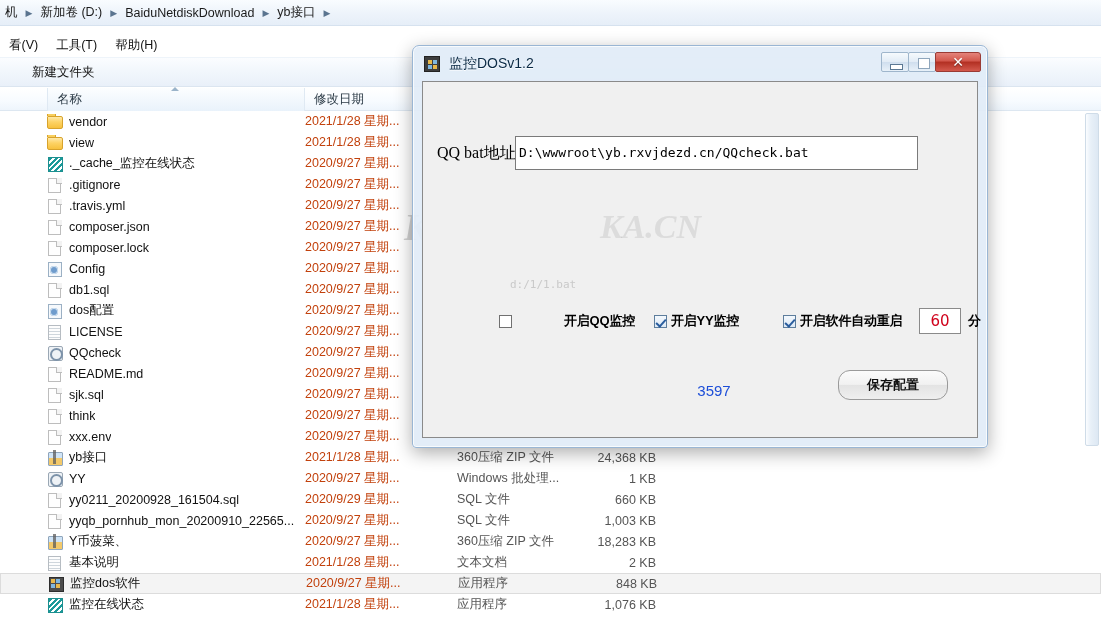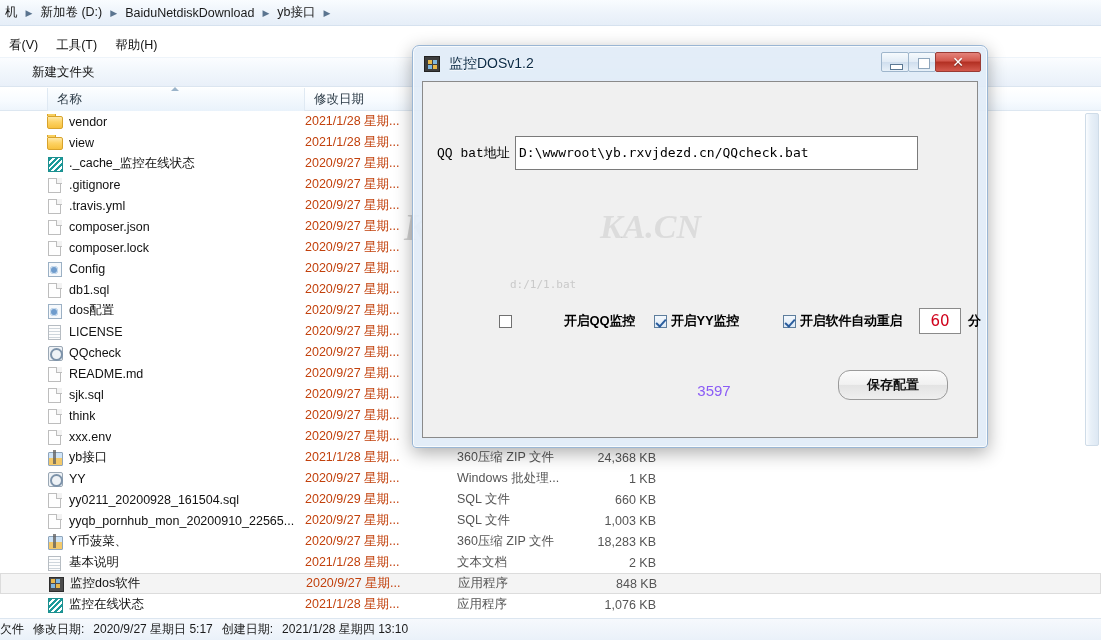--- a/index.html
+++ b/index.html
@@ -147,21 +147,21 @@
     width:46px; border:1px solid #9a3b35; border-radius:2px 3px 2px 2px;
     background:linear-gradient(to bottom,#e4837b 0%,#d2564b 45%,#b22f22 50%,#d3594d 100%);
     color:#fff; font-size:14px; font-weight:bold; display:flex; align-items:center; justify-content:center;
     text-shadow:0 1px 1px rgba(0,0,0,.45);
   }
   .dlg-body {
     position:absolute; left:9px; top:35px; right:9px; bottom:9px;
     background:#f0f0f0; border:1px solid #8a8a8a;
   }
   .field-row { position:absolute; display:flex; align-items:center; }
-  .field-label { font-family:Liberation Mono, monospace; font-size:13px; color:#000; width:78px; text-align:left; white-space:nowrap; }
+  .field-label { font-family:Liberation Serif, serif; font-size:16px; color:#000; width:78px; text-align:left; white-space:nowrap; }
   .field-input {
     font-family:"DejaVu Sans Mono","Liberation Mono",monospace; font-size:13px; color:#000;
     background:#fff; border:1px solid #7a7a7a; height:34px; line-height:32px; padding:0 3px;
     width:403px; overflow:hidden; white-space:nowrap;
   }
   .hint { position:absolute; left:87px; top:196px; font-family:"DejaVu Sans Mono","Liberation Mono",monospace;
     font-size:11px; color:#c9c9c9; white-space:nowrap; }
   .cbrow { position:absolute; top:228px; left:0; width:100%; height:22px; }
   .cbox { position:absolute; display:flex; align-items:center; white-space:nowrap; }
   .cbox .box {
@@ -173,21 +173,21 @@
     border:solid #2a5d9e; border-width:0 2px 2px 0; transform:rotate(42deg);
   }
   .cbox .ctext { margin-left:4px; font-size:13px; color:#000; font-weight:600; letter-spacing:-0.2px; }
   .minutes-box {
     position:absolute; left:496px; top:-2px; width:42px; height:26px;
     background:#fff; border:1px solid #8a8a8a;
     display:flex; align-items:center; justify-content:center;
     color:#d0021b; font-size:15px; font-family:"DejaVu Sans","Liberation Sans",sans-serif;
   }
   .minutes-unit { position:absolute; left:545px; top:2px; font-size:13px; color:#000; font-weight:600; }
-  .counter { position:absolute; left:0; right:0; top:300px; text-align:center; color:#8b5cf6;
+  .counter { position:absolute; left:0; right:0; top:300px; text-align:center; color:#1d4ed8;
     font-size:15px; }
   .counter span { position:relative; left:14px; }
   .save-btn {
     position:absolute; right:29px; bottom:37px; width:110px; height:30px;
     background:linear-gradient(to bottom,#fbfbfb 0%,#f1f1f1 48%,#e3e3e3 50%,#efefef 100%);
     border:1px solid #9a9a9a; border-radius:12px;
     display:flex; align-items:center; justify-content:center;
     font-size:13px; color:#111; font-weight:600;
   }
 
@@ -508,27 +508,20 @@
           <div class="fdate">2021/1/28 星期...</div>
           <div class="ftype">应用程序</div>
           <div class="fsize">1,076 KB</div>
         </div>
       </div>
 
     <div class="vscroll">
       <div class="thumb"></div>
     </div>
 
-    <div class="status-bar">
-      <span class="seg lbl-strong" style="margin-left:0;">欠件</span>
-      <span class="seg">修改日期:</span>
-      <span class="seg">2020/9/27 星期日 5:17</span>
-      <span class="seg">创建日期:</span>
-      <span class="seg">2021/1/28 星期四 13:10</span>
-    </div>
   </div>
 
   <div class="wm">KA.CN</div>
 
   <div class="dialog">
 
     <div class="dlg-title">
       <span class="dlg-icon"></span>
       <span class="ttl">监控DOSv1.2</span>
       <span class="wbtns">

